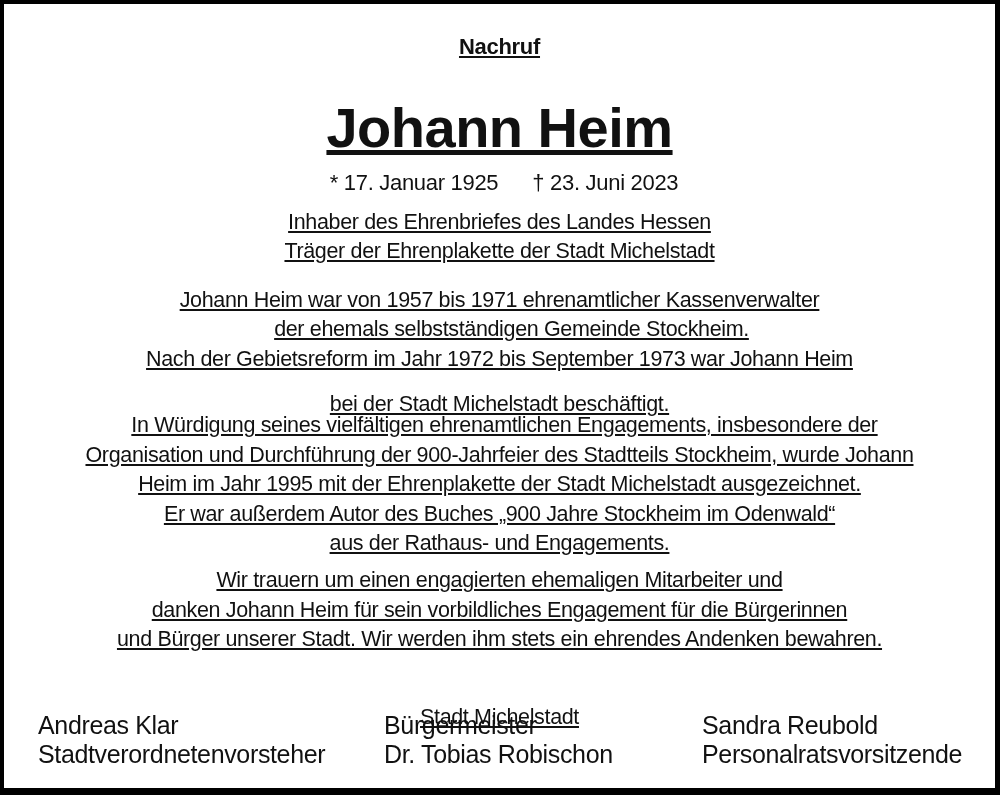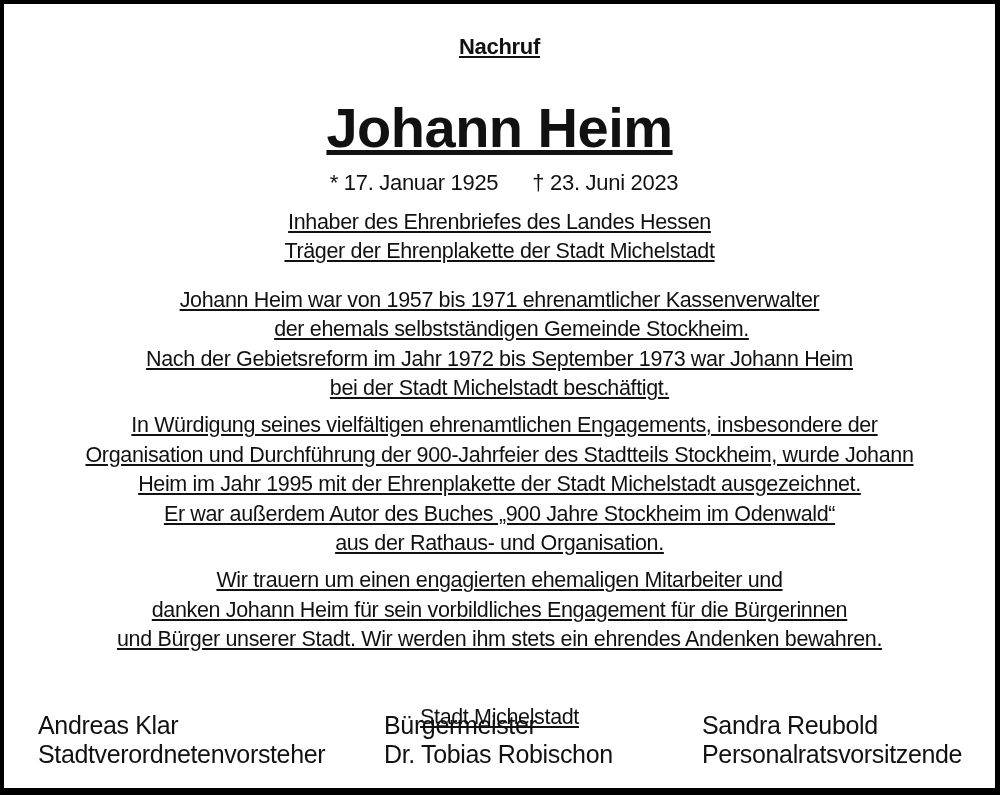--- a/index.html
+++ b/index.html
@@ -31,27 +31,27 @@
   <div class="line dates">
     <span>* 17. Januar 1925</span><span class="gap"></span><span>† 23. Juni 2023</span>
   </div>
 
   <div class="line body" style="top:205px;">Inhaber des Ehrenbriefes des Landes Hessen</div>
   <div class="line body" style="top:234px;">Träger der Ehrenplakette der Stadt Michelstadt</div>
 
   <div class="line body" style="top:283px;">Johann Heim war von 1957 bis 1971 ehrenamtlicher Kassenverwalter</div>
   <div class="line body" style="top:312px;margin-left:24px;">der ehemals selbstständigen Gemeinde Stockheim.</div>
   <div class="line body" style="top:342px;">Nach der Gebietsreform im Jahr 1972 bis September 1973 war Johann Heim</div>
-  <div class="line body" style="top:371px;">bei der Stadt Michelstadt beschäftigt.</div>
+  <div class="line body" style="top:387px;">bei der Stadt Michelstadt beschäftigt.</div>
 
   <div class="line body" style="top:408px;padding-left:10px;">In Würdigung seines vielfältigen ehrenamtlichen Engagements, insbesondere der</div>
   <div class="line body" style="top:438px;">Organisation und Durchführung der 900-Jahrfeier des Stadtteils Stockheim, wurde Johann</div>
   <div class="line body" style="top:467px;">Heim im Jahr 1995 mit der Ehrenplakette der Stadt Michelstadt ausgezeichnet.</div>
   <div class="line body" style="top:497px;">Er war außerdem Autor des Buches „900 Jahre Stockheim im Odenwald“</div>
-  <div class="line body" style="top:526px;">aus der Rathaus- und Organisation.</div>
+  <div class="line body" style="top:526px;">aus der Rathaus- und Engagements.</div>
 
   <div class="line body" style="top:563px;">Wir trauern um einen engagierten ehemaligen Mitarbeiter und</div>
   <div class="line body" style="top:593px;">danken Johann Heim für sein vorbildliches Engagement für die Bürgerinnen</div>
   <div class="line body" style="top:622px;">und Bürger unserer Stadt. Wir werden ihm stets ein ehrendes Andenken bewahren.</div>
 
   <div class="line body" style="top:700px;">Stadt Michelstadt</div>
 
   <div class="sig-col" style="left:34px; top:707px;">
     <div>Andreas Klar</div>
     <div>Stadtverordnetenvorsteher</div>

